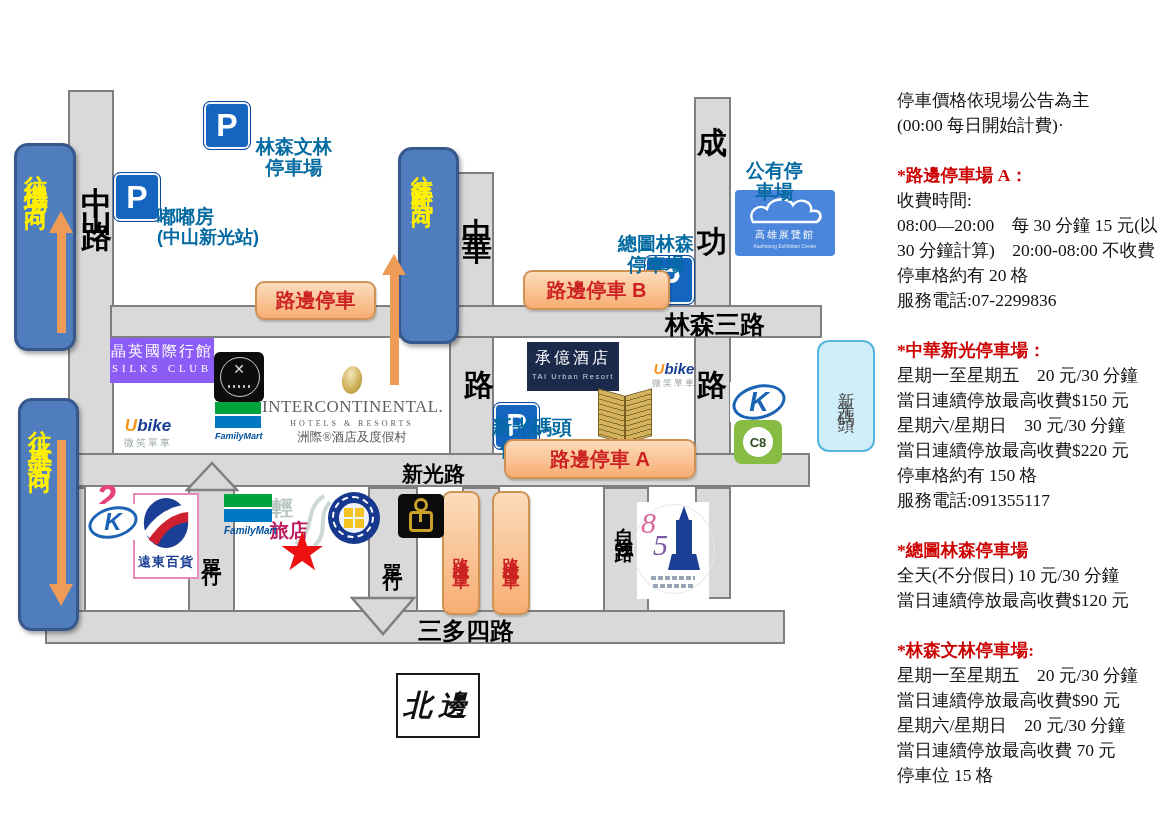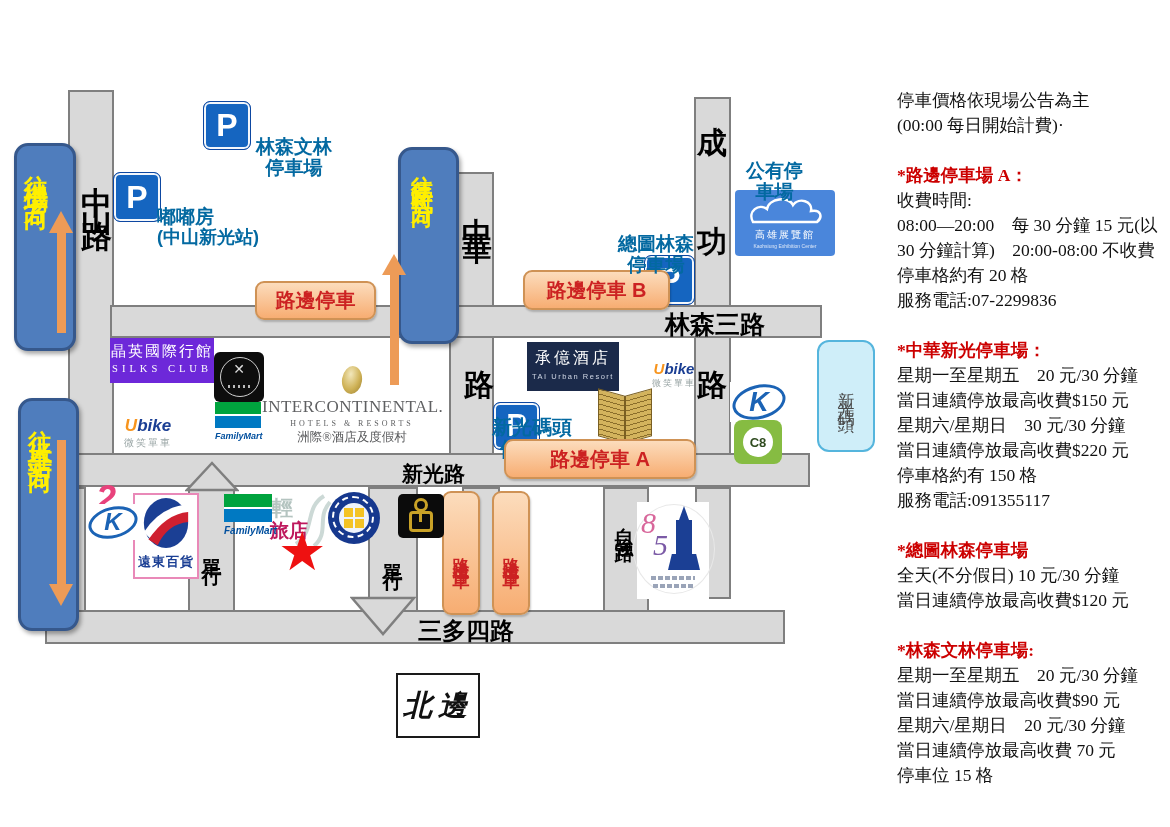--- a/index.html
+++ b/index.html
@@ -23,21 +23,21 @@
          color:#fff;font-weight:bold;}
   .redlbl{position:absolute;color:#0369a1;font-weight:bold;z-index:6;line-height:1.12;white-space:nowrap;margin-top:32px;}
   .obox{position:absolute;background:linear-gradient(#fcdcbc,#f7ad72);border:2px solid #cf9255;border-radius:9px;z-index:5;
         display:flex;align-items:center;justify-content:center;color:#cc2222;font-weight:bold;box-shadow:1px 2px 2px rgba(0,0,0,.2);}
   
   .oshaft{position:absolute;background:#ed9b57;z-index:7;}
   .ohead{position:absolute;width:0;height:0;z-index:7;}
   .svga{position:absolute;z-index:4;}
   
   .logo{position:absolute;z-index:4;}
-  .silks{background:#6d28d9;color:#fff;text-align:center;font-family:"Liberation Serif",serif;}
+  .silks{background:#8b5cf6;color:#fff;text-align:center;font-family:"Liberation Serif",serif;}
   .navybox{background:#1b2a4a;color:#fff;text-align:center;}
   .fmbars div{height:12px;}
   .fmtxt{color:#004f9e;font-weight:bold;font-style:italic;}
   .ubike-en{font-weight:bold;font-style:italic;color:#1b3f94;}
   .ubike-en::first-letter{color:#f7941d;}
   .ubike-cn{color:#9aa6a6;}
   .icname{font-family:"Liberation Serif","DejaVu Serif",serif;color:#5f6062;}
   .klogo{background:#fff;display:flex;align-items:center;justify-content:center;}
   .kell{position:absolute;border:3px solid #1b63b5;border-radius:50%;transform:rotate(-14deg);}
   .kk{position:relative;color:#1b63b5;font-weight:bold;font-style:italic;}

